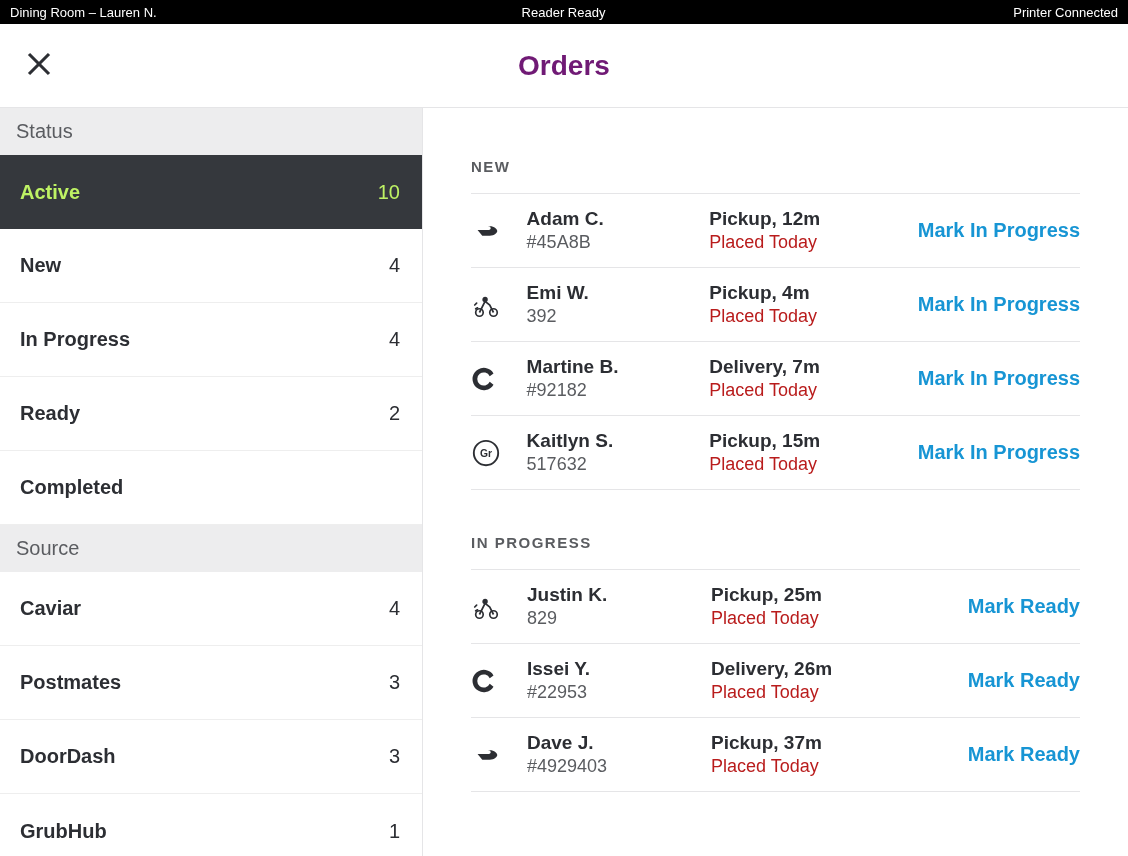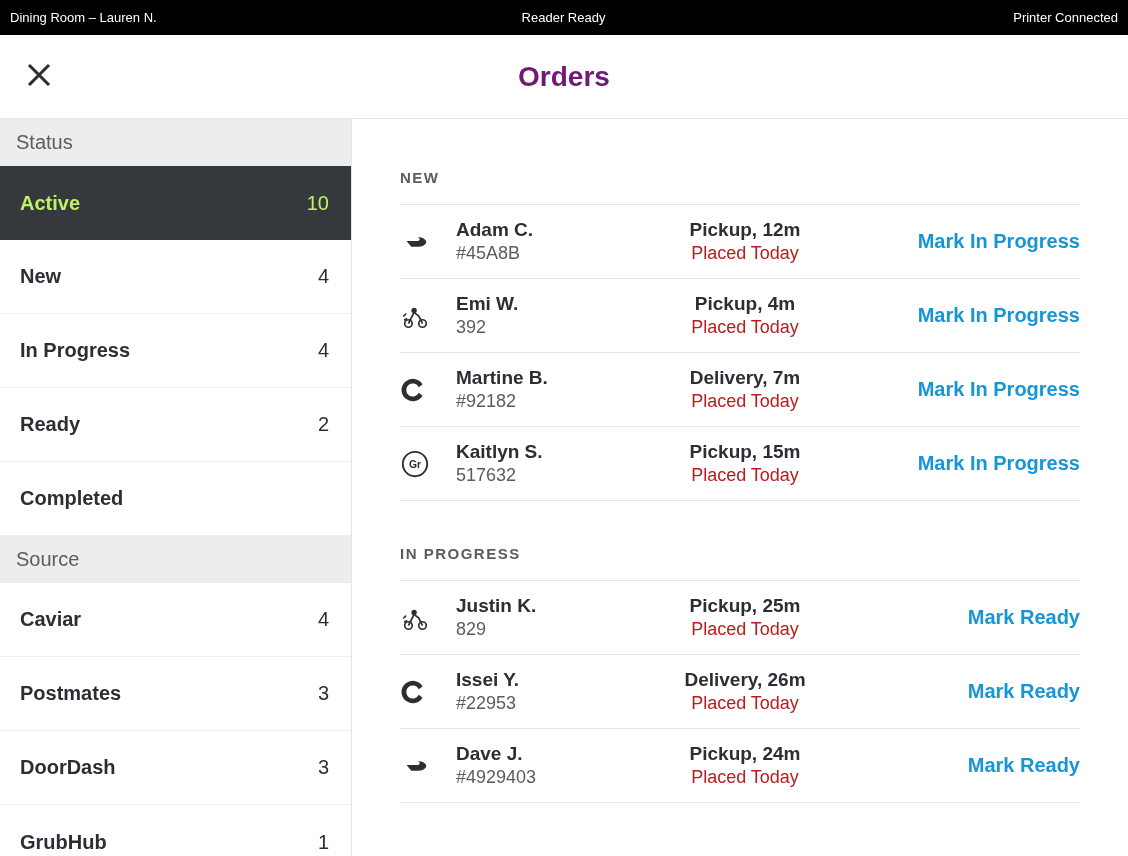--- a/index.html
+++ b/index.html
@@ -5,21 +5,21 @@
   * { box-sizing: border-box; margin: 0; padding: 0; }
   html, body {
     width: 1128px;
     height: 856px;
     font-family: -apple-system, BlinkMacSystemFont, "Segoe UI", Helvetica, Arial, sans-serif;
     background: #fff;
     color: #2c2e33;
     overflow: hidden;
   }
   .statusbar {
-    height: 35px;
+    height: 24px;
     background: #000;
     color: #fff;
     font-size: 13px;
     display: flex;
     align-items: center;
     justify-content: space-between;
     padding: 0 10px;
   }
   .statusbar .center { position: absolute; left: 0; right: 1px; text-align: center; }
   .statusbar .right { margin-left: auto; }
@@ -43,21 +43,21 @@
     font-weight: 700;
     color: #701a75;
   }
   .body {
     display: flex;
     height: calc(856px - 24px - 84px);
   }
 
   
   .sidebar {
-    width: 352px;
+    width: 423px;
     border-right: 1px solid #e5e5e7;
     background: #fff;
     overflow: hidden;
   }
   .section-header {
     background: #ededee;
     font-size: 20px;
     font-weight: 500;
     color: #5a5c60;
     padding: 12px 18px 12px 16px;
@@ -108,21 +108,20 @@
     align-items: center;
     color: #2c2e33;
   }
   .order-info {
     width: 184px;
   }
   .order-info .name { font-size: 19px; font-weight: 600; color: #2c2e33; }
   .order-info .num  { font-size: 18px; color: #5a5c60; margin-top: 2px; }
   .order-status {
     width: 210px;
-    text-align: center;
   }
   .order-status .line1 { font-size: 19px; font-weight: 600; color: #2c2e33; }
   .order-status .line2 { font-size: 18px; color: #b91c1c; margin-top: 2px; }
   .order-action {
     margin-left: auto;
     font-size: 20px;
     font-weight: 700;
     color: #1795d4;
     cursor: pointer;
     white-space: nowrap;
@@ -324,21 +323,21 @@
         <span class="order-icon">
           <svg class="svg-icon" viewBox="0 0 32 32">
               <path d="M4 11h16c5 0 8 3 8 5s-3 5-8 5H12l-5-6h11c2 0 3-1 3-2s-1-2-3-2H4z" fill="#2c2e33"></path>
             </svg>
         </span>
         <div class="order-info">
           <div class="name">Dave J.</div>
           <div class="num">#4929403</div>
         </div>
         <div class="order-status">
-          <div class="line1">Pickup, 24m</div>
+          <div class="line1">Pickup, 37m</div>
           <div class="line2">Placed Today</div>
         </div>
         <span class="order-action">Mark Ready</span>
       </div>
     </div>
 
   </div>
 </div>
 
 </body></html>

